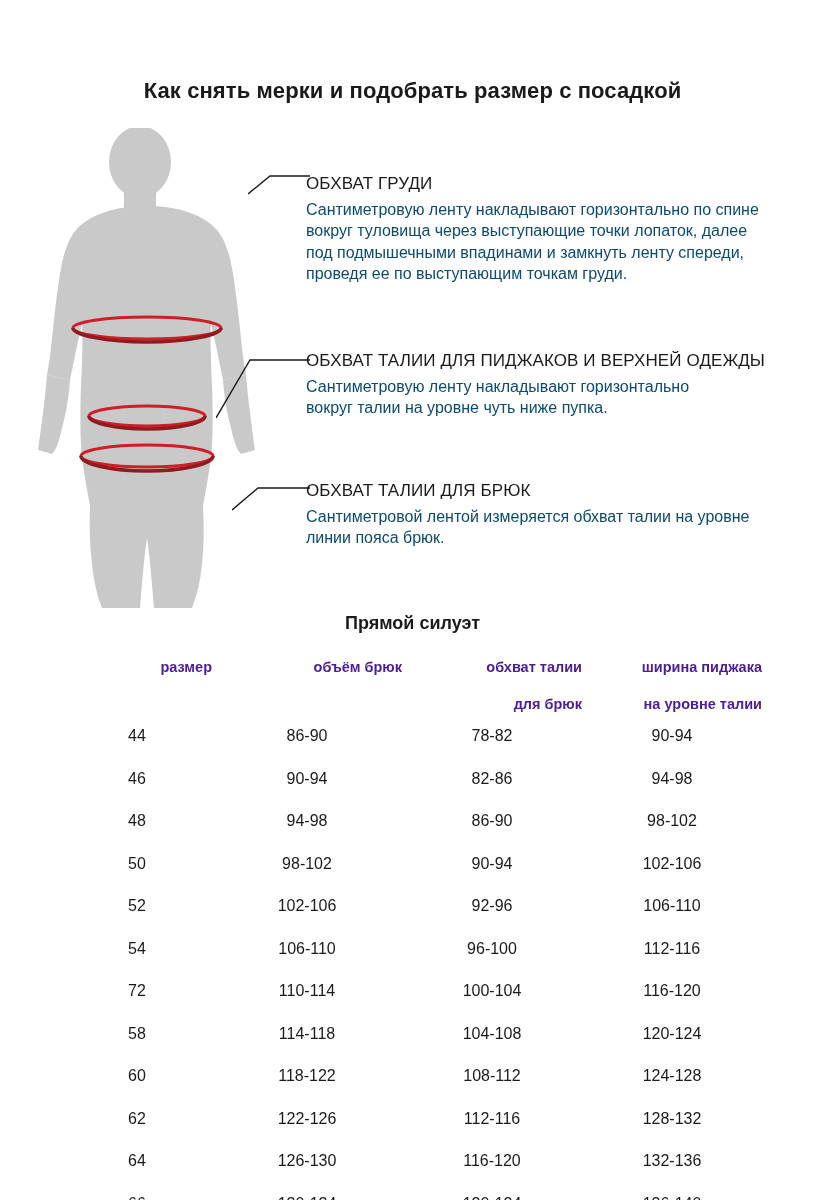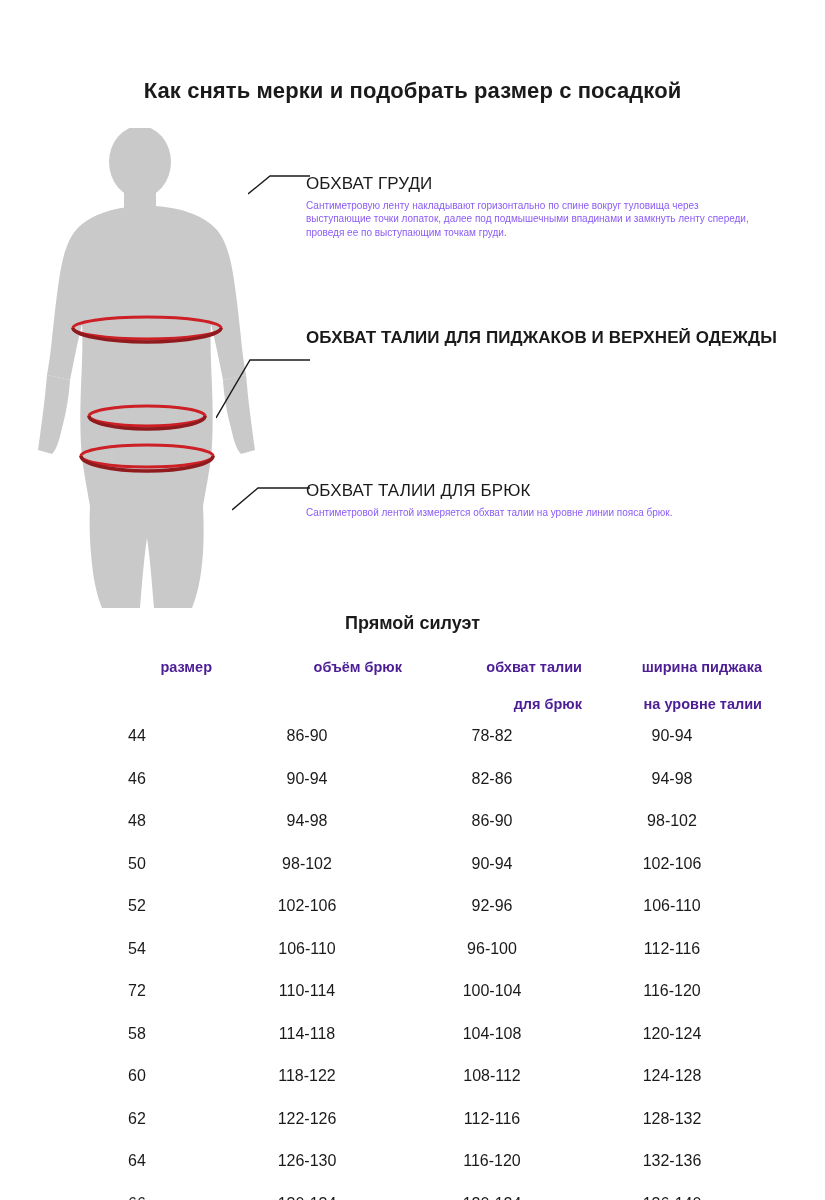--- a/index.html
+++ b/index.html
@@ -45,28 +45,28 @@
   .annot {
     position: absolute;
   }
   .annot-title {
     font-size: 17px;
     color: #1a1a1a;
     letter-spacing: 0.1px;
     white-space: nowrap;
   }
   .annot-body {
-    font-size: 10px;
-    color: #8b5cf6;
+    font-size: 16px;
+    color: #0c4a6e;
     line-height: 1.34;
     margin-top: 5px;
     max-width: 470px;
   }
   #annot-chest { left: 306px; top: 174px; }
-  #annot-waist-jacket { left: 306px; top: 328px; font-weight: bold; }
+  #annot-waist-jacket { left: 306px; top: 351px; }
   #annot-waist-trousers { left: 306px; top: 481px; }
 
   .leader {
     position: absolute;
   }
   .leader svg { display: block; }
 
   
   .table-title {
     position: absolute;
@@ -182,20 +182,21 @@
       </svg>
   </div>
 
   <div class="annot" id="annot-chest">
     <div class="annot-title">ОБХВАТ ГРУДИ</div>
     <div class="annot-body" style="max-width:455px;">Сантиметровую ленту накладывают горизонтально по спине вокруг туловища через выступающие точки лопаток, далее под подмышечными впадинами и замкнуть ленту спереди, проведя ее по выступающим точкам груди.</div>
   </div>
 
   <div class="annot" id="annot-waist-jacket">
     <div class="annot-title">ОБХВАТ ТАЛИИ ДЛЯ ПИДЖАКОВ И ВЕРХНЕЙ ОДЕЖДЫ</div>
+    <div class="annot-body" style="max-width:420px;">Сантиметровую  ленту накладывают горизонтально вокруг талии на уровне чуть ниже пупка.</div>
   </div>
 
   <div class="annot" id="annot-waist-trousers">
     <div class="annot-title">ОБХВАТ ТАЛИИ ДЛЯ БРЮК</div>
     <div class="annot-body" style="max-width:460px;">Сантиметровой лентой измеряется обхват талии на уровне линии пояса брюк.</div>
   </div>
 
   <div class="table-title">Прямой силуэт</div>
 
   <table class="sizes">

